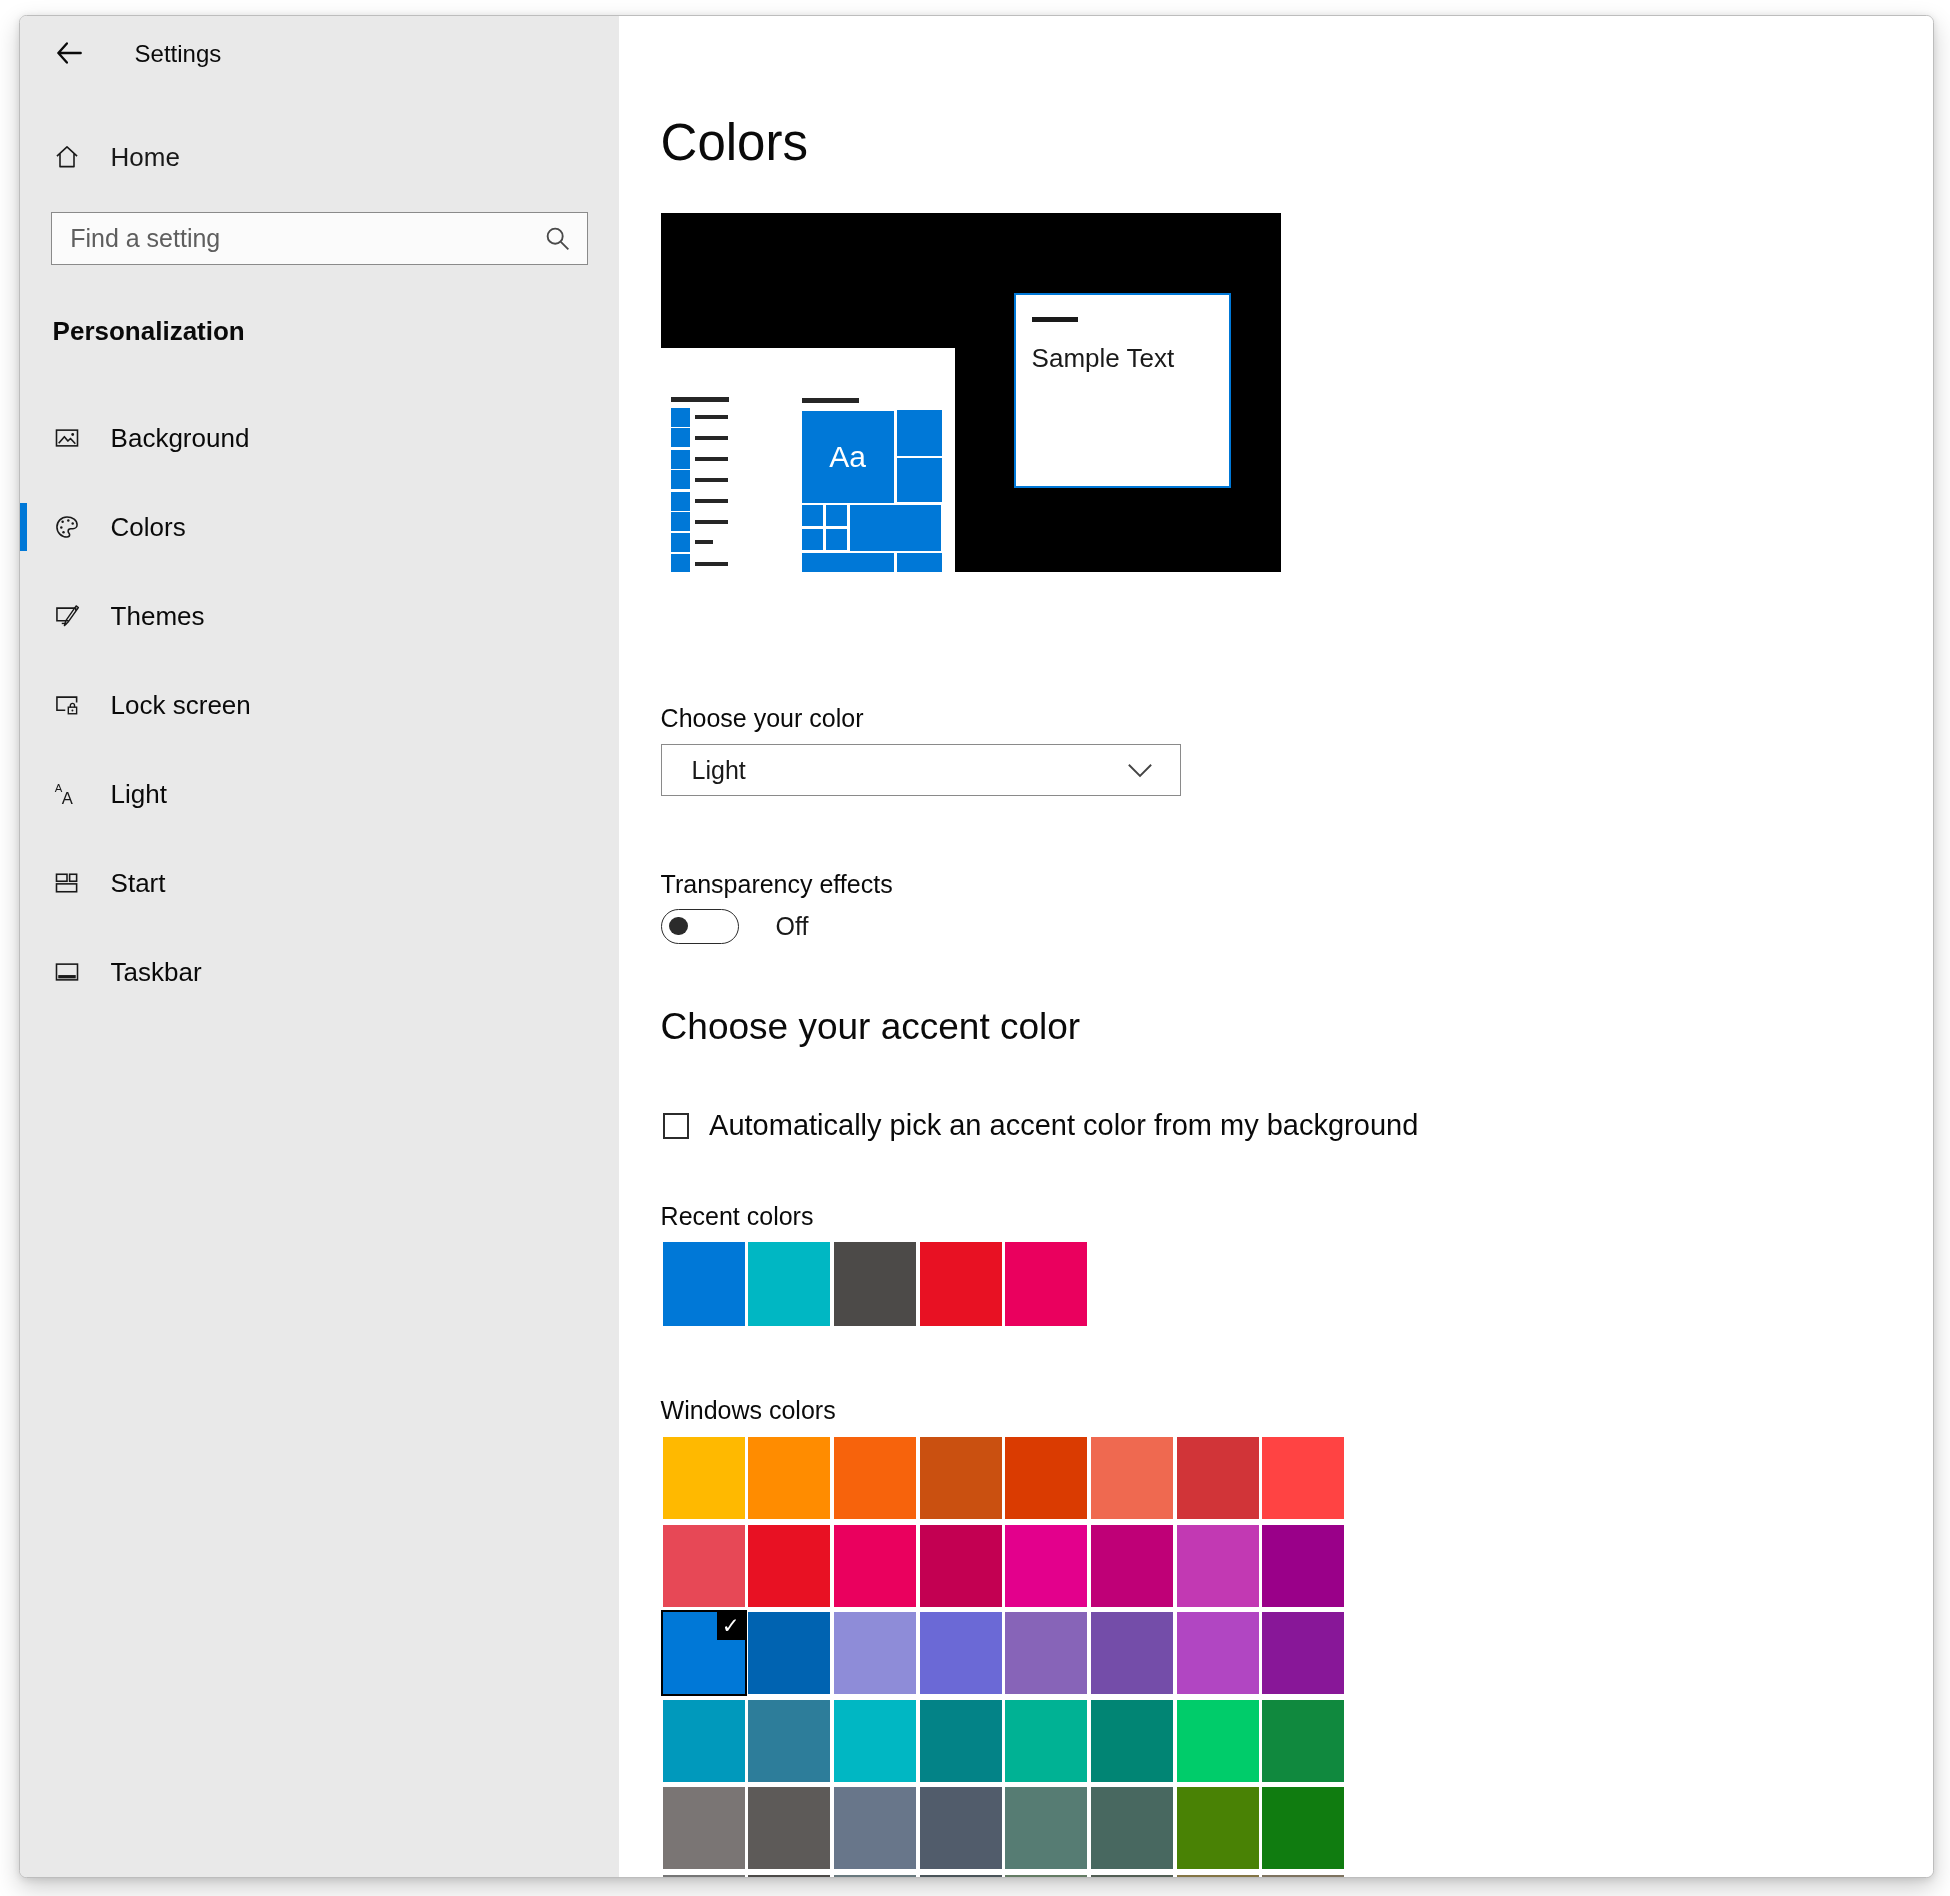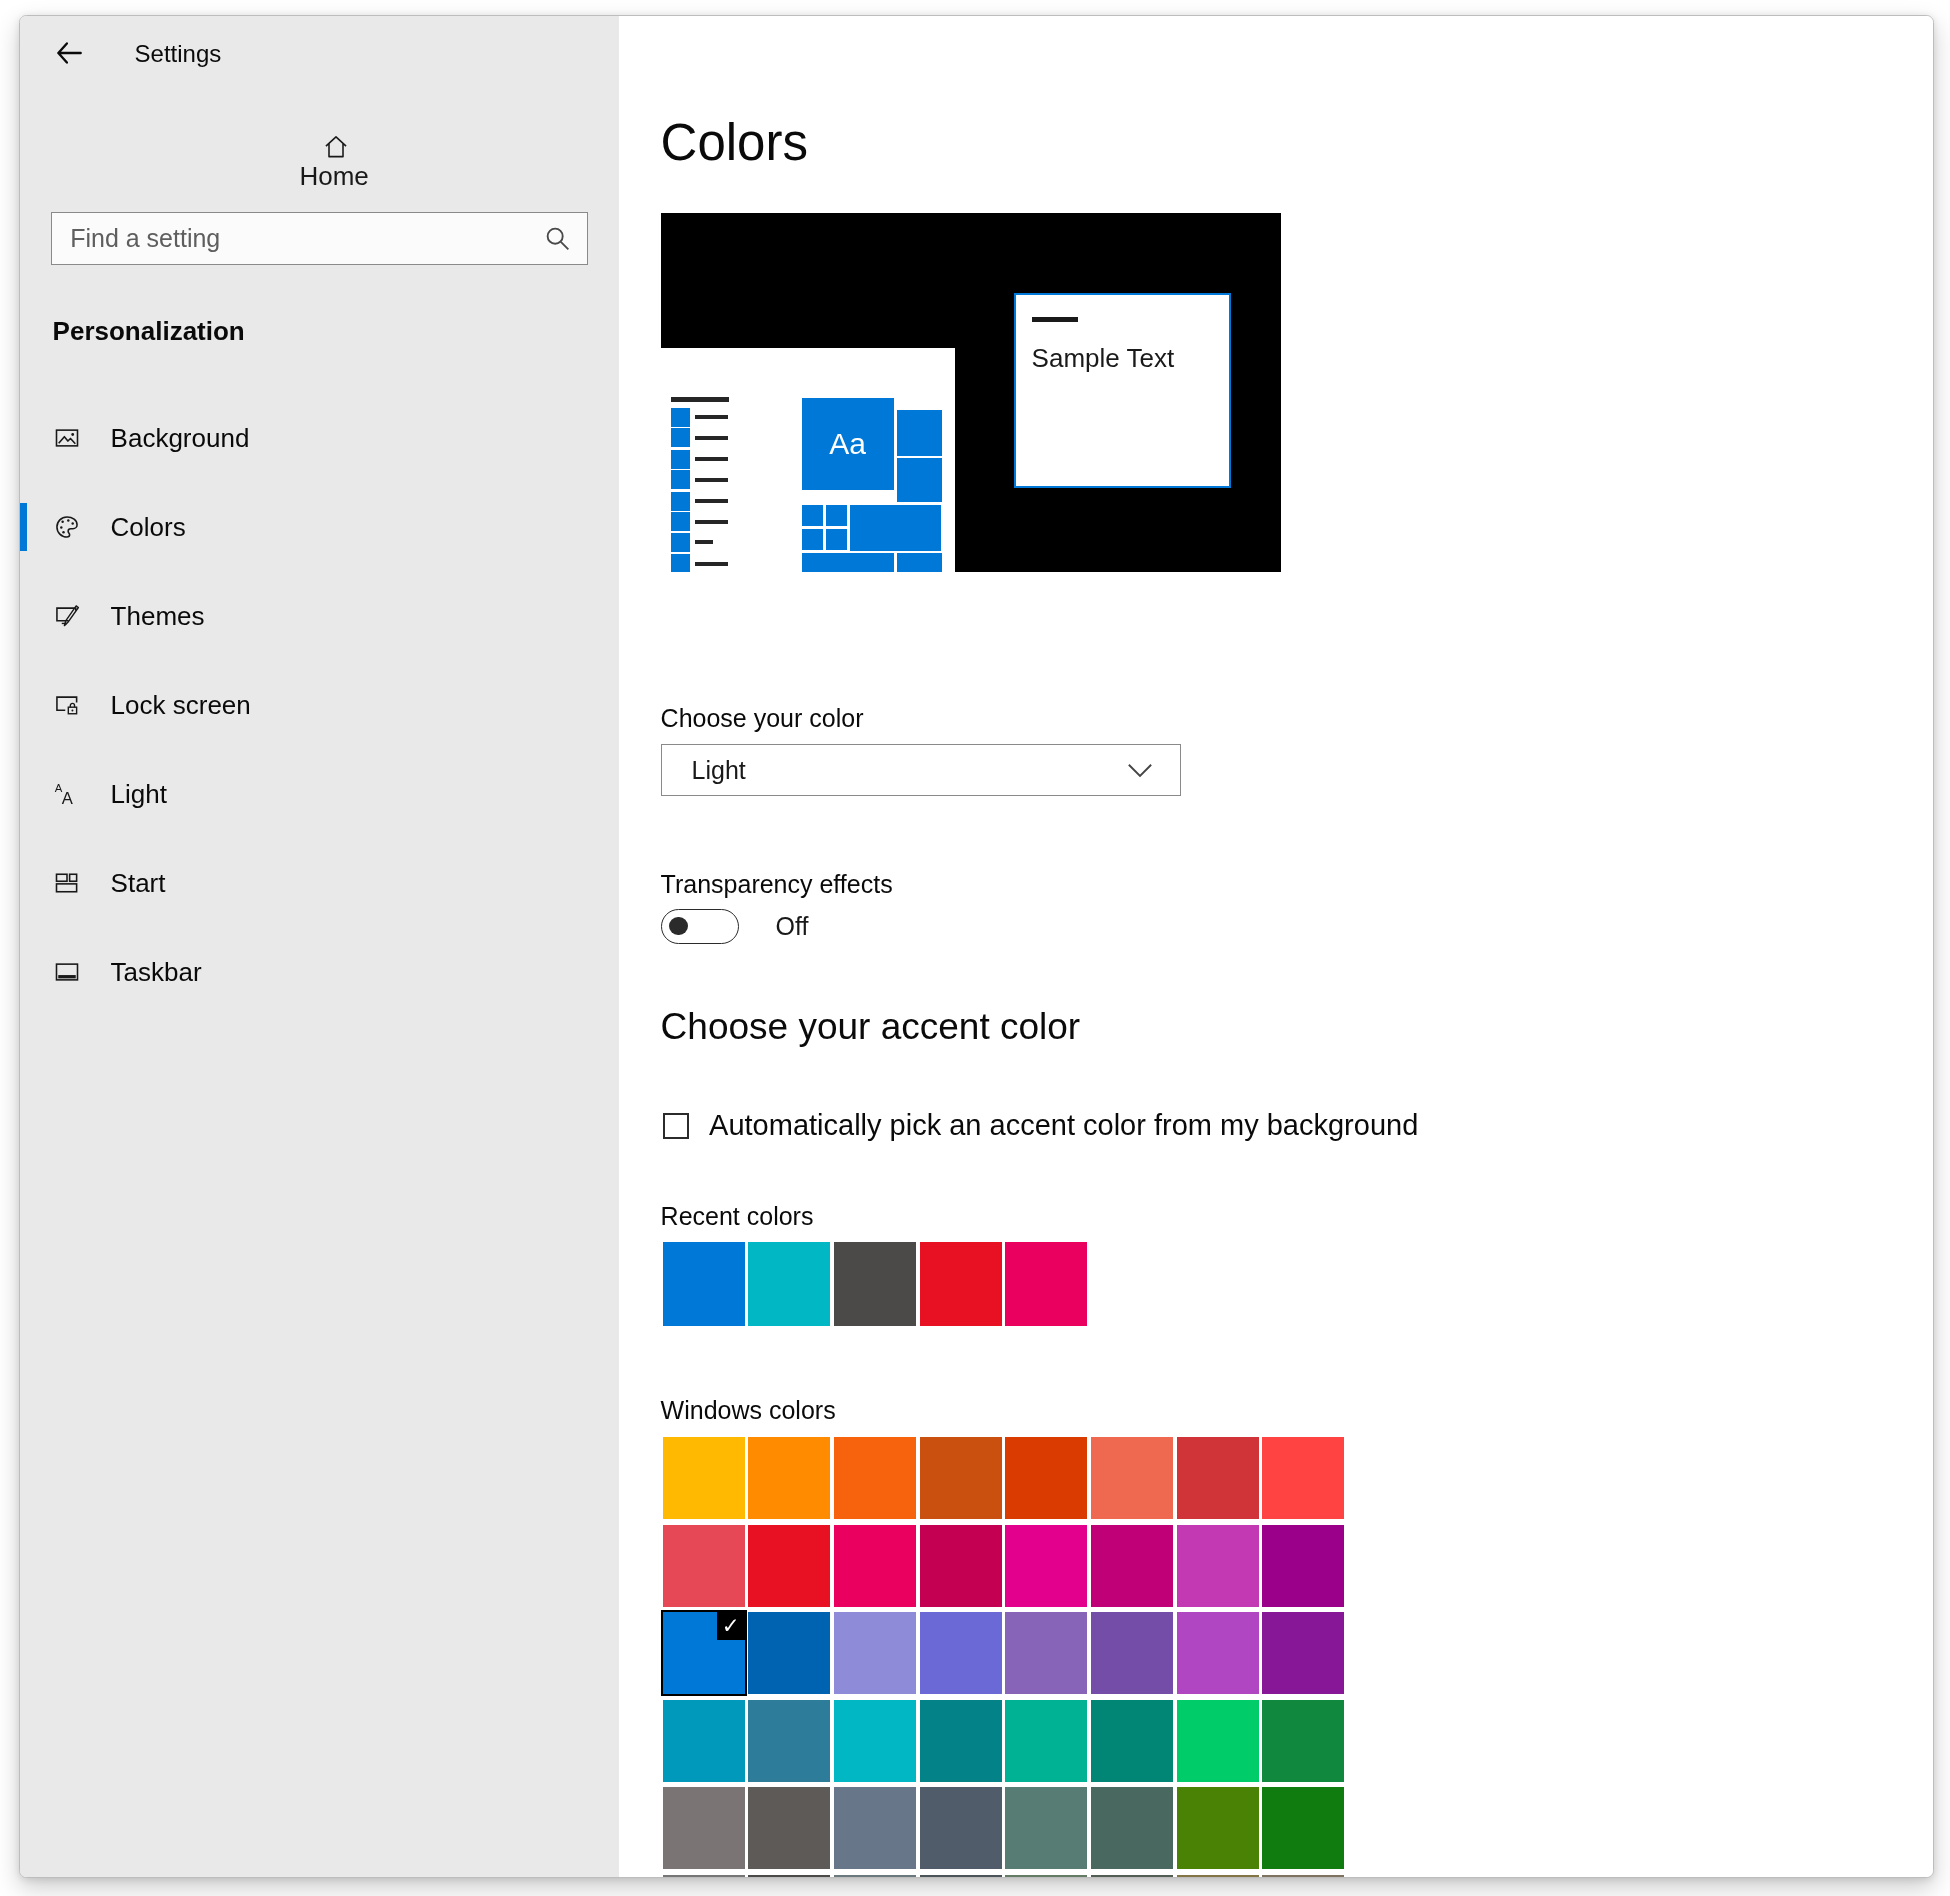--- a/index.html
+++ b/index.html
@@ -5,21 +5,21 @@
   html,body{margin:0;padding:0;background:#ffffff;width:1950px;height:1896px;overflow:hidden;
     font-family:"Liberation Sans","DejaVu Sans",sans-serif;color:#191919;-webkit-font-smoothing:antialiased;}
   .window{position:absolute;left:18.6px;top:15px;width:1913px;height:1861px;background:#ffffff;
     border:0.9px solid #bdbdbd;border-radius:7.5px;overflow:hidden;
     box-shadow:0 9.3px 24px rgba(0,0,0,.20),0 1.9px 7.5px rgba(0,0,0,.10);}
   
   .sidebar{position:absolute;left:0;top:0;width:599px;height:100%;background:#e9e9e9;}
   .titlebar{position:absolute;left:0;top:0;width:100%;height:75px;}
   .back{position:absolute;left:31px;top:18.6px;width:37px;height:37px;display:flex;align-items:center;justify-content:center;cursor:pointer;}
   .app-title{position:absolute;left:115px;top:24px;font-size:24px;color:#0a0a0a;}
-  .home-row{position:absolute;left:0;top:117px;width:100%;height:48px;display:flex;align-items:center;cursor:pointer;flex-direction:column;}
+  .home-row{position:absolute;left:0;top:117px;width:100%;height:48px;display:flex;align-items:center;cursor:pointer;}
   .home-row .nav-ic{margin-left:33px;}
   .home-row .nav-label{margin-left:30px;font-size:26px;}
   .search-box{position:absolute;left:31px;top:196px;width:537px;height:53px;background:#fbfbfb;
     border:1.9px solid #8a8a8a;box-sizing:border-box;display:flex;align-items:center;}
   .search-box input{flex:1;border:none;outline:none;background:transparent;font-size:25px;
     font-family:inherit;color:#3a3a3a;padding:0 0 0 18.6px;}
   .search-box input::placeholder{color:#5e5e5e;opacity:1;}
   .search-ic{width:32px;height:32px;margin-right:13px;flex:none;}
   .section-heading{position:absolute;left:33px;top:300px;font-size:26px;font-weight:bold;color:#0a0a0a;}
   .nav-list{position:absolute;left:0;top:392px;width:100%;}
@@ -211,21 +211,21 @@
           <div class="pv-line" style="left:34px;top:286px;width:33px;height:3.7px;"></div>
           <div class="pv-sq" style="left:10.3px;top:299px;"></div>
           <div class="pv-line" style="left:34px;top:307px;width:33px;height:3.7px;"></div>
           <div class="pv-sq" style="left:10.3px;top:320px;"></div>
           <div class="pv-line" style="left:34px;top:327px;width:18.6px;height:3.7px;"></div>
           <div class="pv-sq" style="left:10.3px;top:341px;"></div>
           <div class="pv-line" style="left:34px;top:349px;width:33px;height:3.7px;"></div>
         </div>
 
       <div class="pv-line" style="left:141px;top:185px;width:57px;height:4.7px;"></div>
-      <div class="pv-tile pv-aa" style="left:141px;top:185px;width:92px;height:92px;">
+      <div class="pv-tile pv-aa" style="left:141px;top:198px;width:92px;height:92px;">
           <span>Aa</span>
         </div>
       <div class="pv-tile" style="left:236px;top:197px;width:45px;height:46px;"></div>
       <div class="pv-tile" style="left:236px;top:245px;width:45px;height:44px;"></div>
       <div class="pv-tile" style="left:141px;top:292px;width:21.4px;height:21.4px;"></div>
       <div class="pv-tile" style="left:165px;top:292px;width:21.4px;height:21.4px;"></div>
       <div class="pv-tile" style="left:141px;top:316px;width:21.4px;height:21.4px;"></div>
       <div class="pv-tile" style="left:165px;top:316px;width:21.4px;height:21.4px;"></div>
       <div class="pv-tile" style="left:189px;top:292px;width:91px;height:46px;"></div>
       <div class="pv-tile" style="left:141px;top:340px;width:92px;height:18.6px;"></div>

